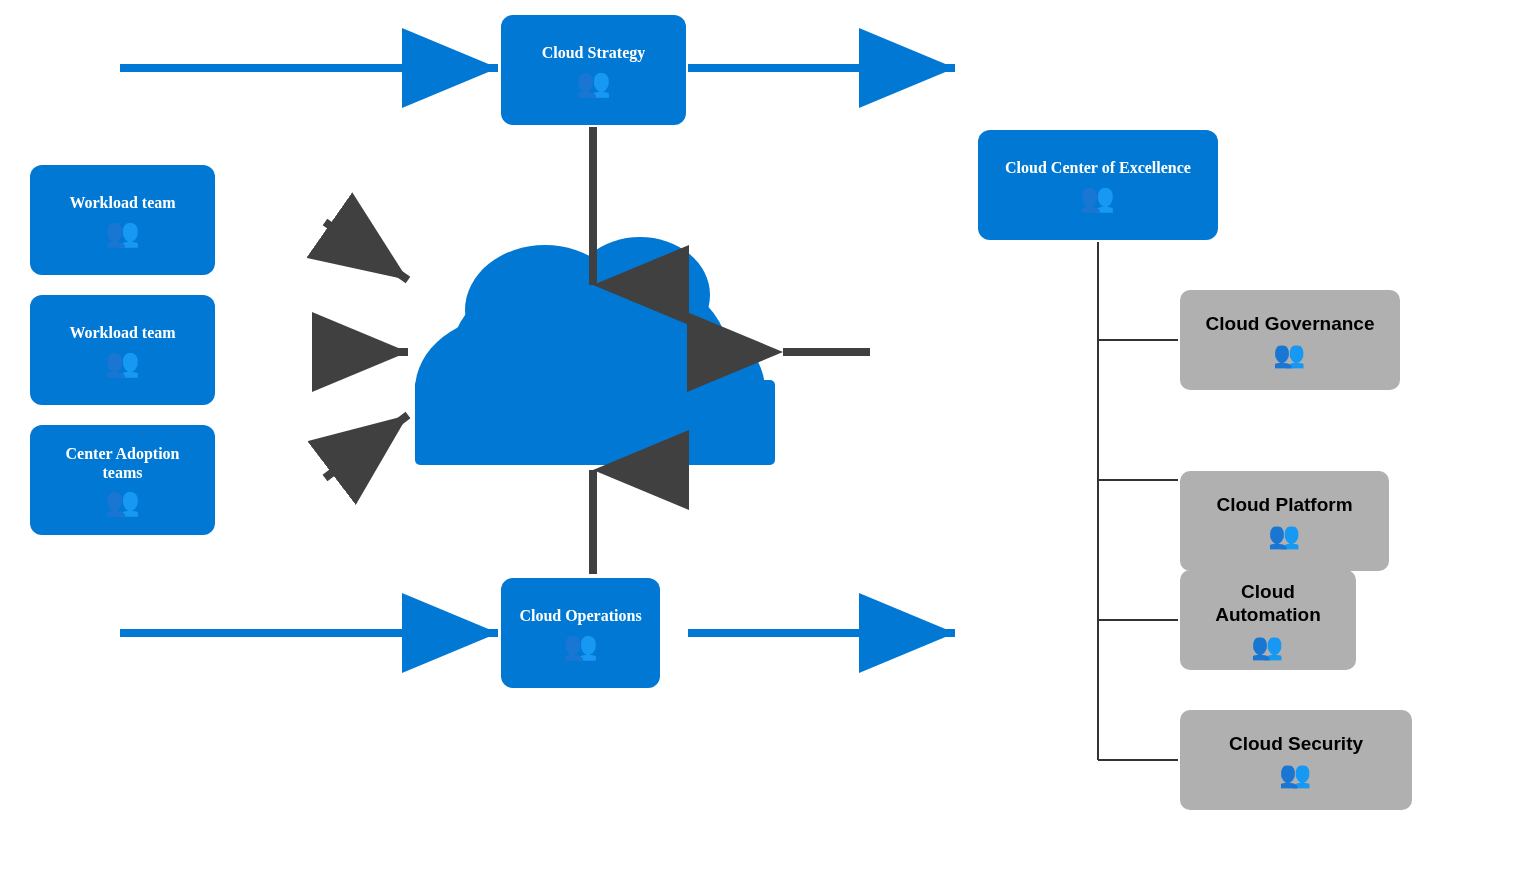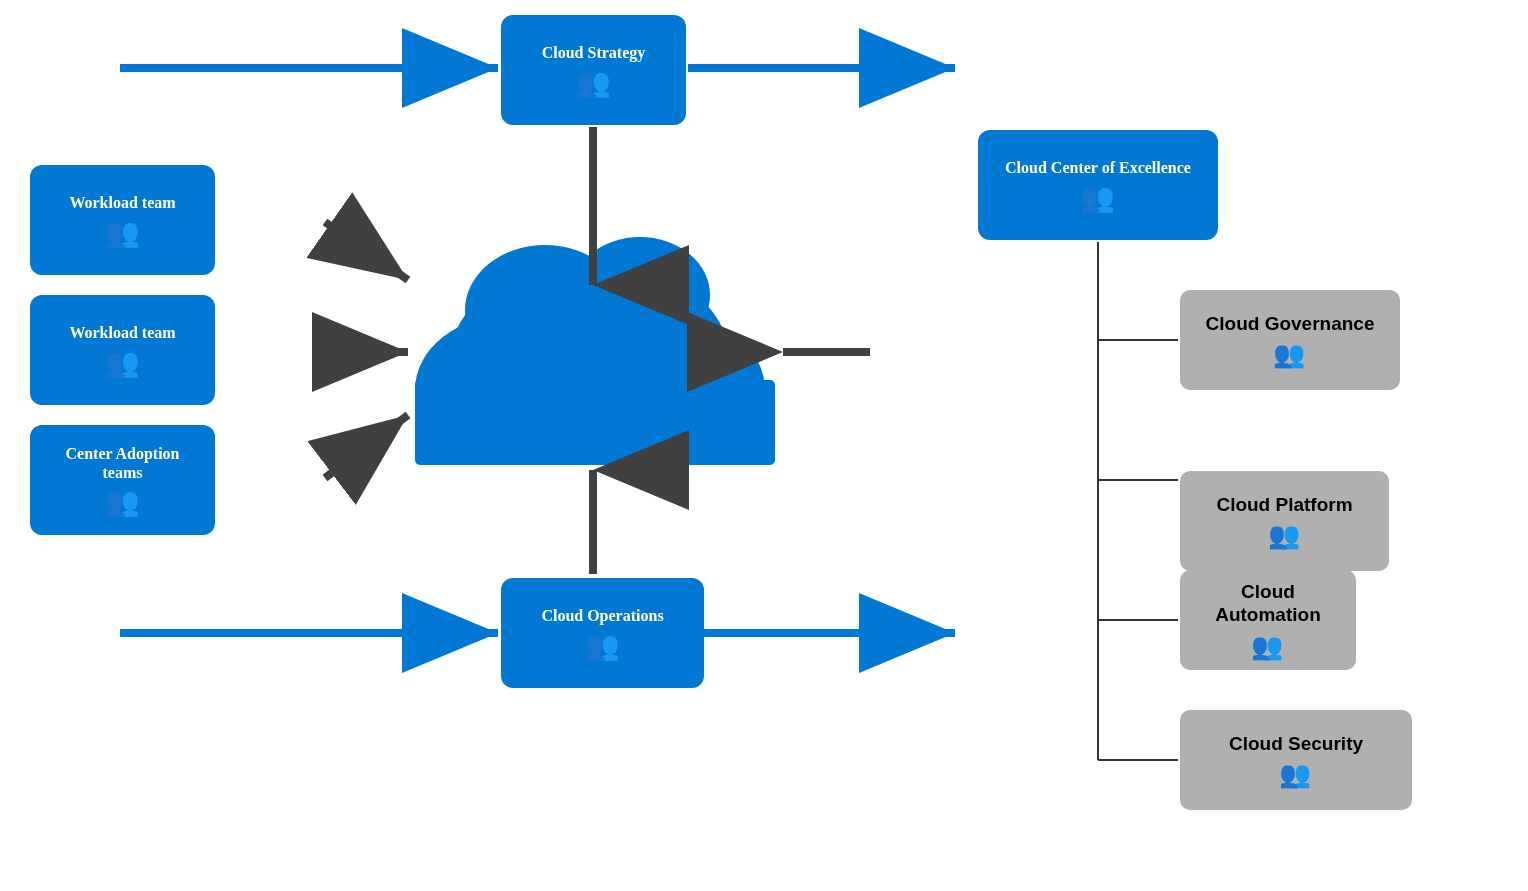--- a/index.html
+++ b/index.html
@@ -153,21 +153,21 @@
   <div class="box-blue" style="left:30px; top:295px; width:185px; height:110px;">
     <span class="box-label">Workload team</span>
     <span class="people-icon">👥</span>
   </div>
 
   <div class="box-blue" style="left:30px; top:425px; width:185px; height:110px;">
     <span class="box-label">Center Adoption teams</span>
     <span class="people-icon">👥</span>
   </div>
 
-  <div class="box-blue" style="left:501px; top:578px; width:203px; height:110px;">
+  <div class="box-blue" style="left:501px; top:578px; width:159px; height:110px;">
     <span class="box-label">Cloud Operations</span>
     <span class="people-icon">👥</span>
   </div>
 
   <div class="box-blue" style="left:978px; top:130px; width:240px; height:110px;align-items:center;">
     <span class="box-label">Cloud Center of Excellence</span>
     <span class="people-icon">👥</span>
   </div>
 
   <div class="box-grey" style="left:1180px; top:290px; width:220px; height:100px;">

